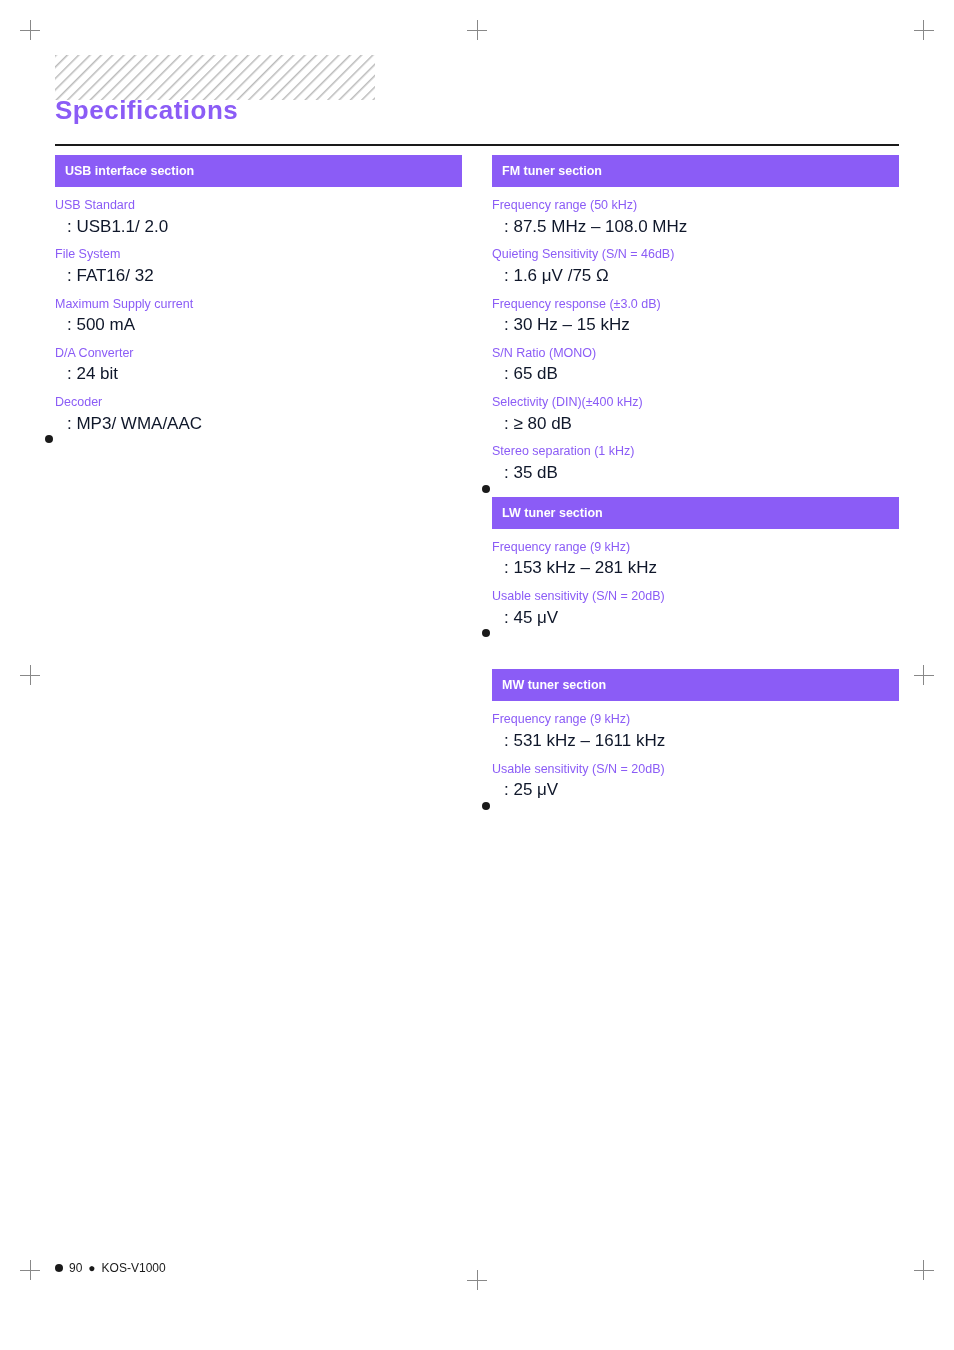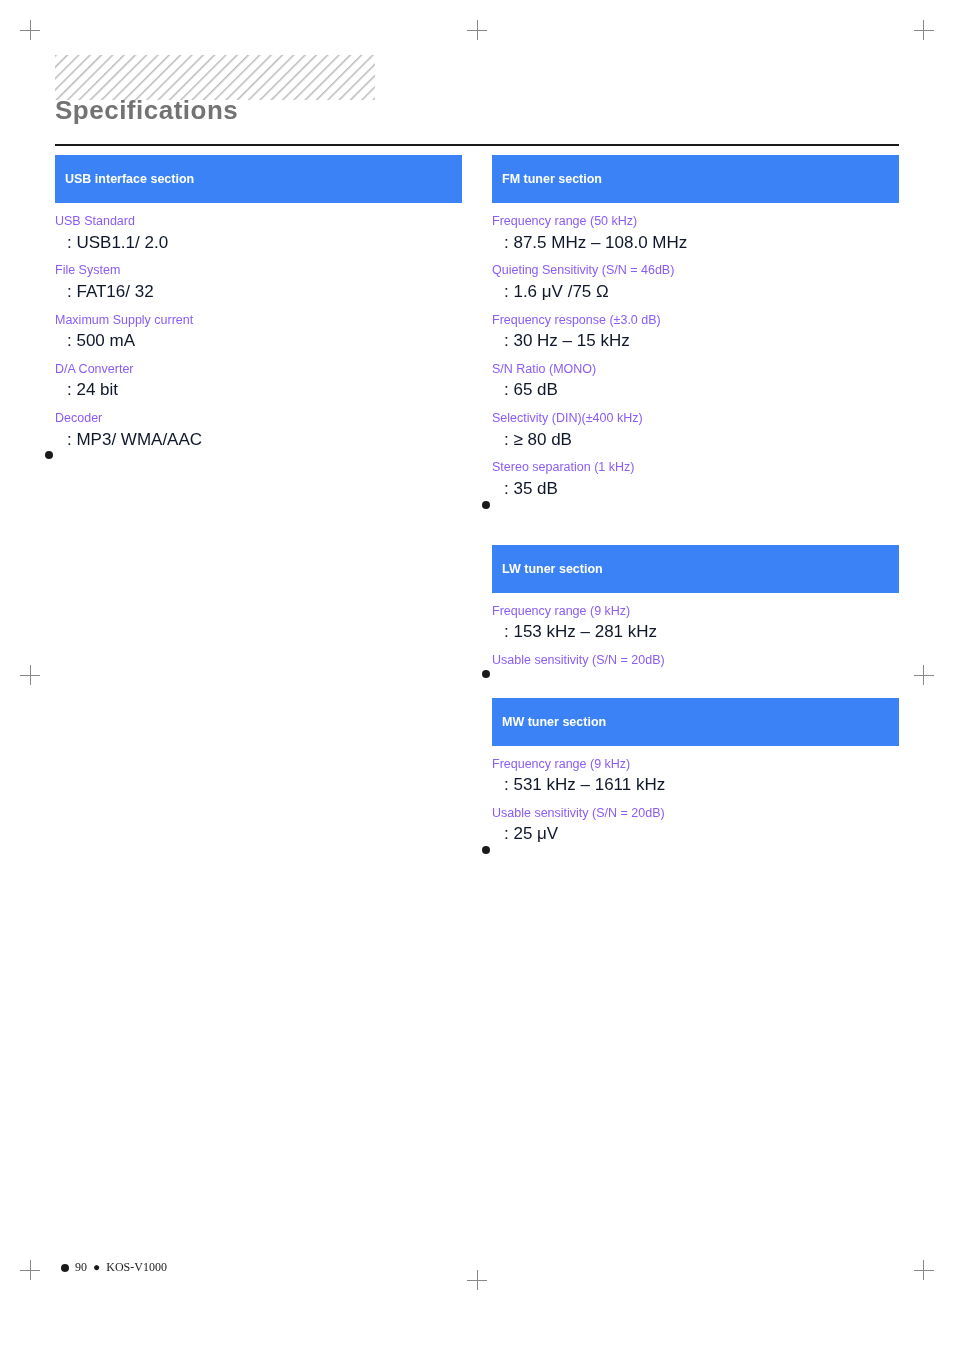--- a/index.html
+++ b/index.html
@@ -110,21 +110,21 @@
     .page-header {
       position: absolute;
       top: 95px;
       left: 55px;
       right: 55px;
     }
 
     .page-title {
       font-size: 26px;
       font-weight: bold;
-      color: #737373;
+      color: #8b5cf6;
       letter-spacing: 0.5px;
       margin-bottom: 18px;
     }
 
     .title-underline {
       height: 2px;
       background: #1a1a1a;
       width: 100%;
     }
 
@@ -144,23 +144,23 @@
     .left-column {
       flex: 1;
     }
 
     .right-column {
       flex: 1;
     }
 
     
     .section-header {
-      background: #3b82f6;
+      background: #8b5cf6;
       color: #ffffff;
-      padding: 17px 10px;
+      padding: 9px 10px;
       font-size: 12.5px;
       font-weight: bold;
       margin-bottom: 10px;
     }
 
     
     .spec-item {
       margin-bottom: 8px;
     }
 
@@ -191,27 +191,26 @@
       width: 8px;
       height: 8px;
       background: #1a1a1a;
       border-radius: 50%;
     }
 
     
     .footer {
       position: absolute;
       bottom: 75px;
-      left: 61px;
+      left: 55px;
       font-size: 12px;
       color: #1a1a1a;
       display: flex;
       align-items: center;
       gap: 6px;
-      font-family: Liberation Serif, serif;
     }
 
     .footer-dot {
       width: 8px;
       height: 8px;
       background: #1a1a1a;
       border-radius: 50%;
       display: inline-block;
     }
   </style>
@@ -274,21 +273,21 @@
           <div class="spec-label">Decoder</div>
           <div class="spec-value">: MP3/ WMA/AAC</div>
         </div>
 
         <div class="bullet-dot"></div>
       </div>
     </div>
 
     <div class="right-column">
 
-      <div class="section-block" style="margin-bottom:44px;">
+      <div class="section-block" style="margin-bottom:12px;">
         <div class="section-header">FM tuner section</div>
 
         <div class="spec-item">
           <div class="spec-label">Frequency range (50 kHz)</div>
           <div class="spec-value">: 87.5 MHz – 108.0 MHz</div>
         </div>
 
 
         <div class="spec-item">
           <div class="spec-label">Quieting Sensitivity (S/N = 46dB)</div>
@@ -311,30 +310,31 @@
         </div>
 
         <div class="spec-item">
           <div class="spec-label">Stereo separation (1 kHz)</div>
           <div class="spec-value">: 35 dB</div>
         </div>
 
         <div class="bullet-dot"></div>
       </div>
 
-      <div class="section-block" style="margin-bottom:28px;">
+      <div class="section-block" style="margin-bottom:40px;">
         <div class="section-header">LW tuner section</div>
 
         <div class="spec-item">
           <div class="spec-label">Frequency range (9 kHz)</div>
           <div class="spec-value">: 153 kHz – 281 kHz</div>
         </div>
 
         <div class="spec-item">
           <div class="spec-label">Usable sensitivity (S/N = 20dB)</div>
+          <div class="spec-value">: 45 μV</div>
         </div>
 
         <div class="bullet-dot"></div>
       </div>
 
       <div class="section-block" style="margin-bottom:28px;">
         <div class="section-header">MW tuner section</div>
 
         <div class="spec-item">
           <div class="spec-label">Frequency range (9 kHz)</div>

